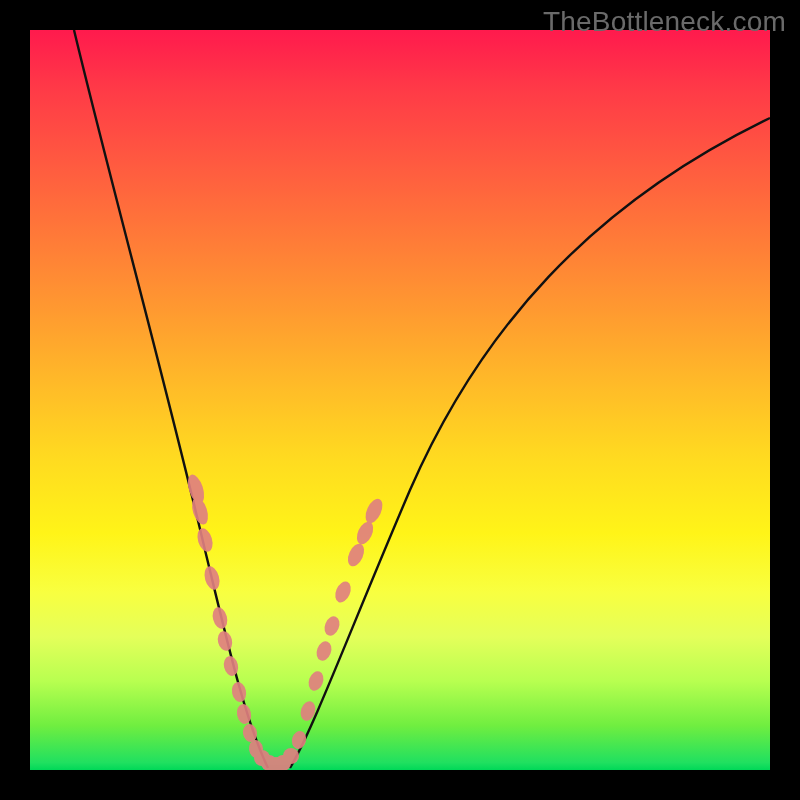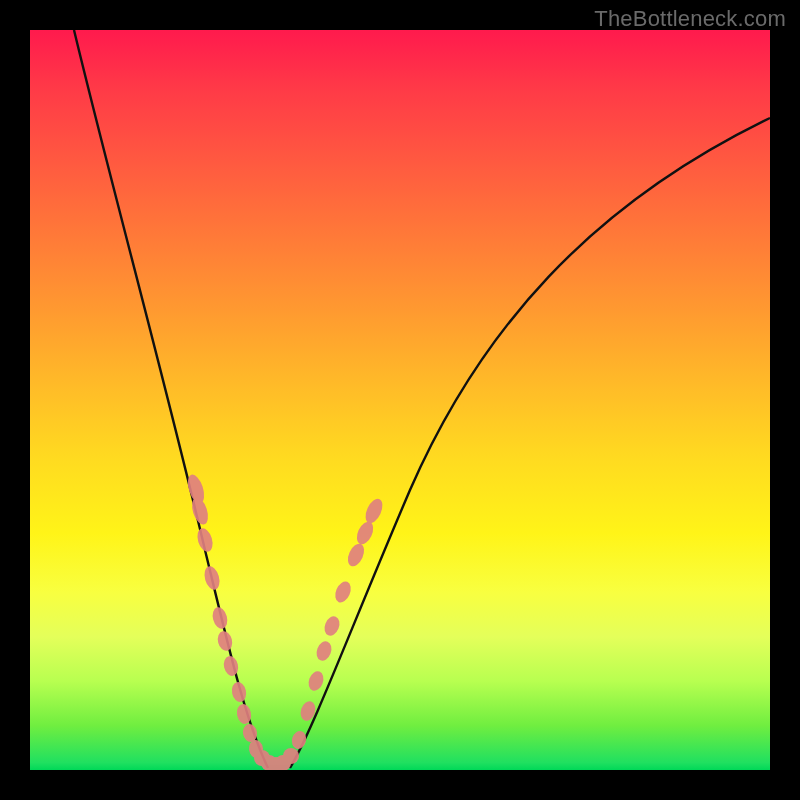--- a/index.html
+++ b/index.html
@@ -48,21 +48,21 @@
     left: 30px;
     top: 30px;
     width: 740px;
     height: 740px;
   }
   .watermark {
     position: absolute;
     top: 6px;
     right: 14px;
     color: #6a6a6a;
-    font-size: 22px;
+    font-size: 28px;
     letter-spacing: 0.2px;
   }
 </style>
 </head>
 <body>
 
 <div class="frame">
   <div class="plot-area"></div>
 
   <svg class="curves" viewBox="0 0 740 740">

